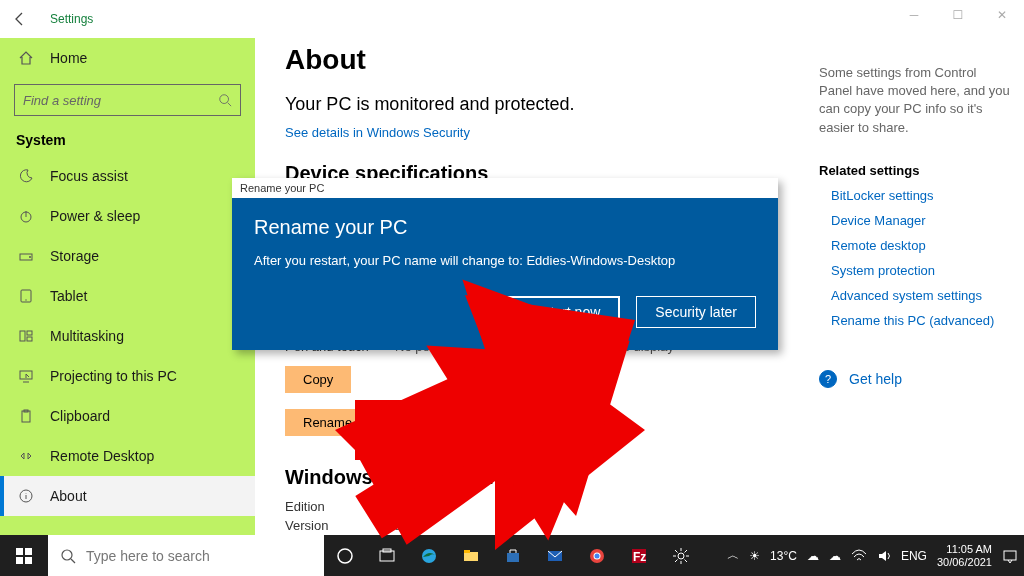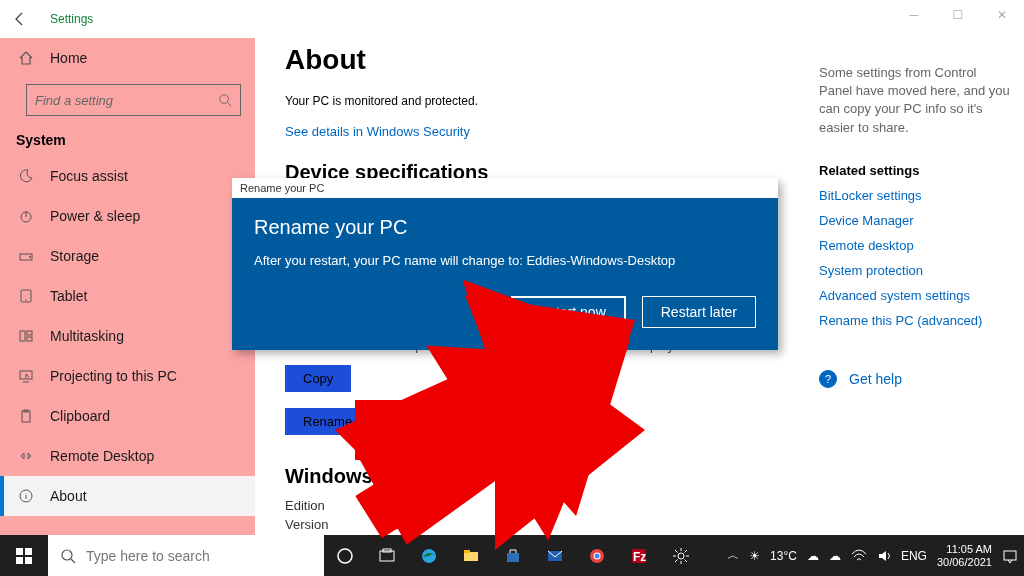--- a/index.html
+++ b/index.html
@@ -3,39 +3,39 @@
 <meta charset="utf-8">
 <style>
 html,body{margin:0;padding:0;width:1024px;height:576px;font-family:"Segoe UI",Arial,sans-serif;background:#fff;color:#000;overflow:hidden}
 *{box-sizing:border-box}
 .topbar{height:38px;display:flex;align-items:center;padding:0 8px;position:relative}
 .topbar .back{width:24px;height:24px;display:flex;align-items:center;justify-content:center;color:#333;font-size:16px}
 .topbar .title{margin-left:18px;font-size:12px;color:#15803d}
 .winctrls{position:absolute;right:0;top:0;display:flex}
 .winctrls div{width:44px;height:30px;display:flex;align-items:center;justify-content:center;color:#aaa;font-size:12px}
 .body{display:flex;height:calc(100% - 38px - 41px)}
-.sidebar{width:255px;background:#fca5a5;border-right:0;padding:0 0 0 0}
+.sidebar{width:255px;background:#bef264;border-right:0;padding:0 0 0 0}
 .side-item{display:flex;align-items:center;height:40px;padding:0 16px;font-size:14px;color:#1a1a1a;cursor:pointer}
 .side-item .ic{width:20px;height:20px;margin-right:14px;display:flex;align-items:center;justify-content:center;color:#555}
 .side-item.active{border-left:4px solid #0078d4;background:#f3f3f3;padding-left:12px;font-weight:400}
-.searchbox{margin:6px 14px 8px 26px;height:32px;border:1px solid #666;display:flex;align-items:center;padding:0 8px;font-style:italic;color:#666;font-size:13px;justify-content:space-between}
+.searchbox{margin:6px 14px 8px 14px;height:32px;border:1px solid #666;display:flex;align-items:center;padding:0 8px;font-style:italic;color:#666;font-size:13px;justify-content:space-between}
 .cat{padding:8px 16px;font-size:14px;font-weight:600}
 .main{flex:1;padding:6px 30px 10px 30px;position:relative;overflow:hidden}
 h1{font-size:28px;font-weight:600;margin:0 0 18px 0}
-.sec{font-size:12px;margin-bottom:16px}
+.sec{font-size:18px;margin-bottom:10px}
 .lnk{color:#0067c0;font-size:13px;cursor:pointer}
 .subh{font-size:20px;font-weight:600;margin:22px 0 10px 0}
 .row{display:flex;font-size:13px;margin:4px 0}
 .row .k{width:110px;color:#333}
 .row .v{color:#555}
-.btn{background:#1d4ed8;border:0;padding:6px 18px;font-size:13px;margin:8px 8px 8px 0;cursor:pointer}
+.btn{background:#fdba74;border:0;padding:6px 18px;font-size:13px;margin:8px 8px 8px 0;cursor:pointer}
 .rightcol{width:205px;padding:26px 12px 0 0;font-size:13px}
 .rightcol .hd{font-weight:600;margin-bottom:6px}
 .rightcol .sub{color:#666;margin-bottom:26px;line-height:1.4}
-.rightcol .lnk{display:block;margin:10px 0}
+.rightcol .lnk{display:block;margin:10px 12px}
 .help{display:flex;align-items:center;color:#0067c0;margin-top:42px;font-size:14px}
 .help .q{width:18px;height:18px;border:1.5px solid #0067c0;border-radius:50%;color:#fff;background:#0067c0;display:flex;align-items:center;justify-content:center;font-size:11px;margin-right:12px}
 .dialog{position:absolute;left:232px;top:178px;width:546px;background:#fff;box-shadow:4px 4px 8px rgba(0,0,0,.3);z-index:50}
 .dialog .dh{font-size:11px;padding:4px 8px;background:#fff;color:#333}
 .dialog .db{background:#005a9e;color:#fff;padding:18px 22px 22px 22px}
 .dialog .dt{font-size:20px;font-weight:400;margin-bottom:14px}
 .dialog .dm{font-size:13px;margin-bottom:28px}
 .dialog .bbar{display:flex;justify-content:flex-end;gap:16px}
 .dialog .dbtn{border:1px solid #fff;background:transparent;color:#fff;padding:6px 18px;font-size:14px;cursor:pointer}
 .dialog .dbtn.pri{border:2px solid #fff}
@@ -212,21 +212,21 @@
   </div>
 </div>
 
 <div class="dialog">
   <div class="dh">Rename your PC</div>
   <div class="db">
     <div class="dt">Rename your PC</div>
     <div class="dm">After you restart, your PC name will change to: Eddies-Windows-Desktop</div>
     <div class="bbar">
       <button class="dbtn pri">Restart now</button>
-      <button class="dbtn">Restart later</button>
+      <button class="dbtn">Security later</button>
     </div>
   </div>
 </div>
 
 <svg class="arrow" width="340" height="290" viewBox="0 0 340 290">
   <polygon points="40,140 180,140 180,60 330,170 180,290 180,200 40,200" fill="#ee0000"></polygon>
   <g transform="rotate(-32 185 175)">
     <polygon points="30,150 170,150 170,60 330,175 170,290 170,200 30,200" fill="#ee0000"></polygon>
   </g>
   <polygon points="40,150 195,95 195,20 335,130 230,280 200,210 60,255" fill="#ee0000" transform="rotate(-18 170 170)"></polygon>

